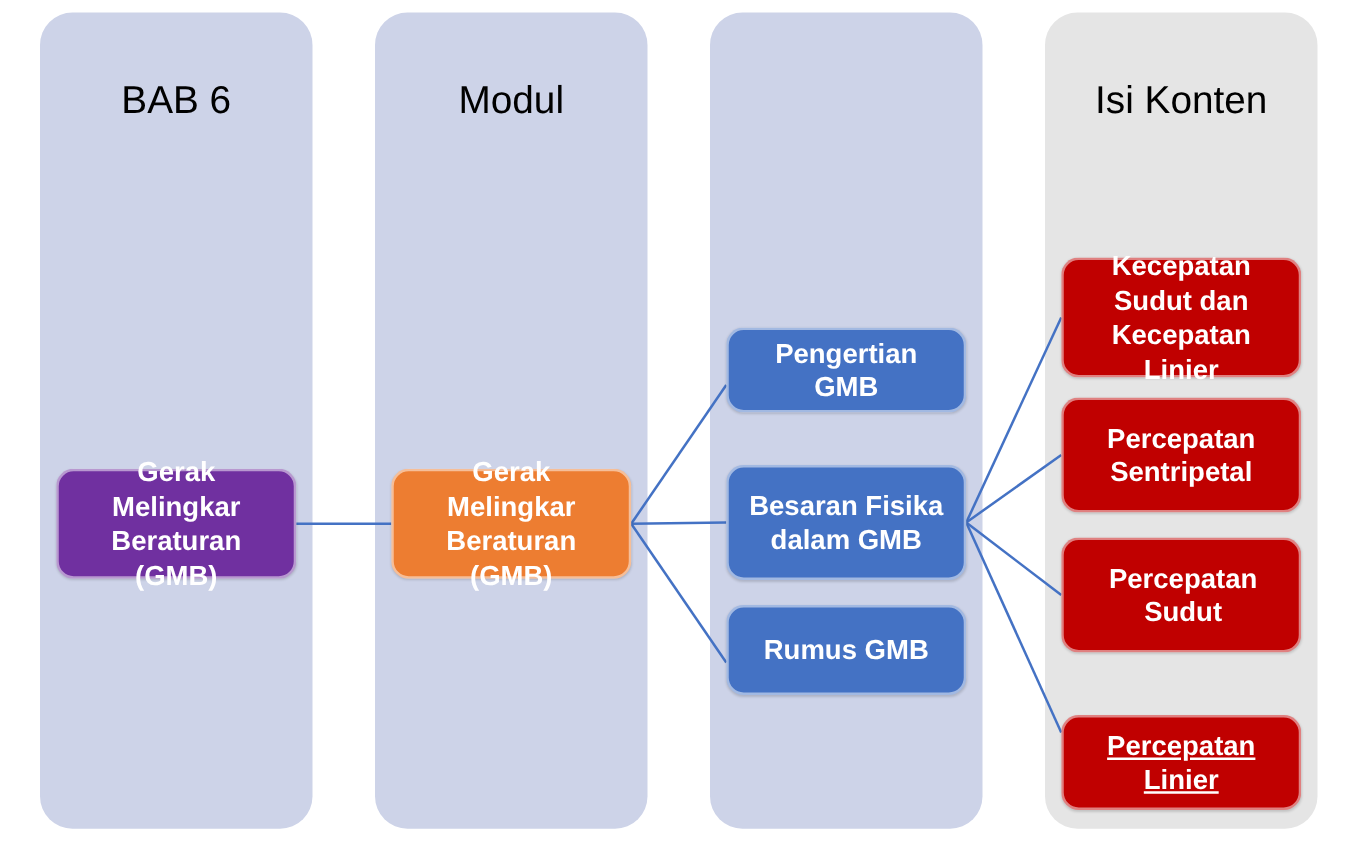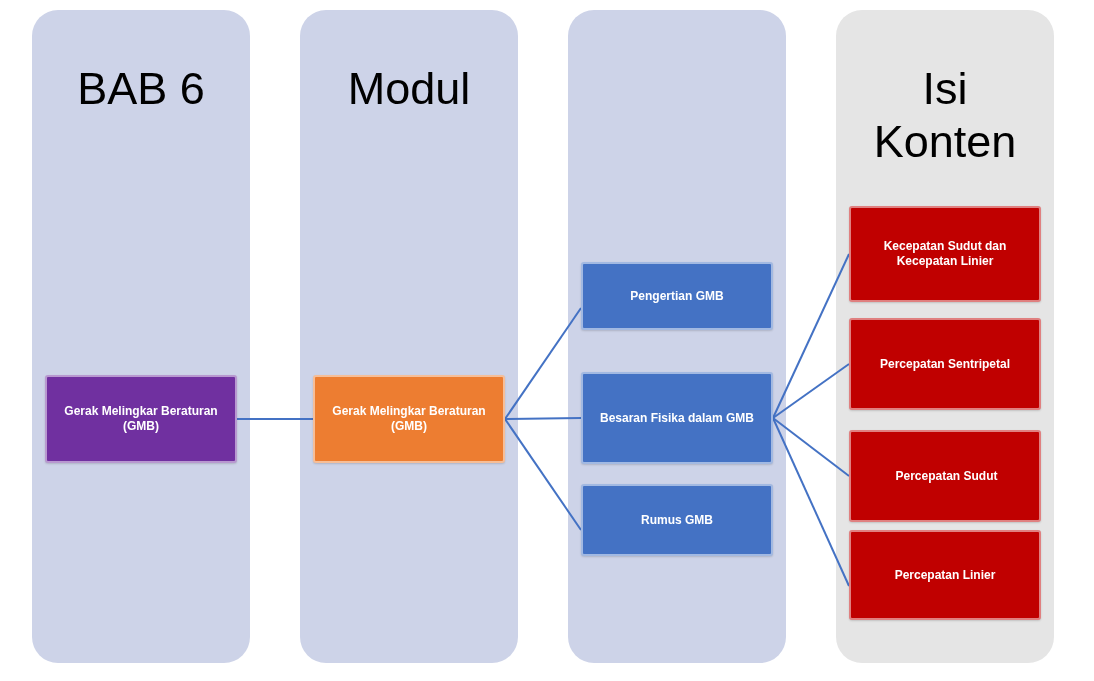--- a/index.html
+++ b/index.html
@@ -25,61 +25,61 @@
   .col-2 { left: 300px; }
   .col-3 { left: 568px; }
   .col-4 { left: 836px; }
   .col-title {
     position: absolute;
     top: 52px;
     left: 0;
     right: 0;
     padding: 0 24px;
     text-align: center;
-    font-size: 45px;
+    font-size: 31px;
     line-height: 1.18;
     color: #000000;
   }
   #connector-layer {
     position: absolute;
     left: 0;
     top: 0;
     width: 1094px;
     height: 681px;
     z-index: 1;
     pointer-events: none;
   }
   .node {
     position: absolute;
     left: 50%;
     transform: translateX(-50%);
     width: 192px;
     z-index: 2;
-    border-radius: 3px;
+    border-radius: 14px;
     border: 2px solid rgba(255,255,255,0.5);
     color: #ffffff;
     font-weight: bold;
-    font-size: 12px;
+    font-size: 22px;
     line-height: 1.25;
     display: flex;
     align-items: center;
     justify-content: center;
     text-align: center;
     padding: 6px 9px;
     box-shadow: 0 1px 2px rgba(0,0,0,0.15);
   }
   .n-bab6   { top: 365px; height: 88px; }
   .n-modul  { top: 365px; height: 88px; }
   .n-k1     { top: 252px; height: 68px; }
   .n-k2     { top: 362px; height: 92px; }
   .n-k3     { top: 474px; height: 72px; }
   .n-i1     { top: 196px; height: 96px; }
   .n-i2     { top: 308px; height: 92px; }
   .n-i3     { top: 420px; height: 92px; }
-  .n-i4     { top: 520px; height: 90px; }
+  .n-i4     { top: 562px; height: 76px; text-decoration: underline; }
 </style>
 </head>
 <body>
 
 <div class="canvas">
 
   <div class="column col-1" style="background: rgb(205, 211, 232);">
     <div class="col-title">BAB 6</div>
     <div class="node n-bab6" style="background: rgb(112, 48, 160);">Gerak Melingkar Beraturan (GMB)</div>
   </div>

